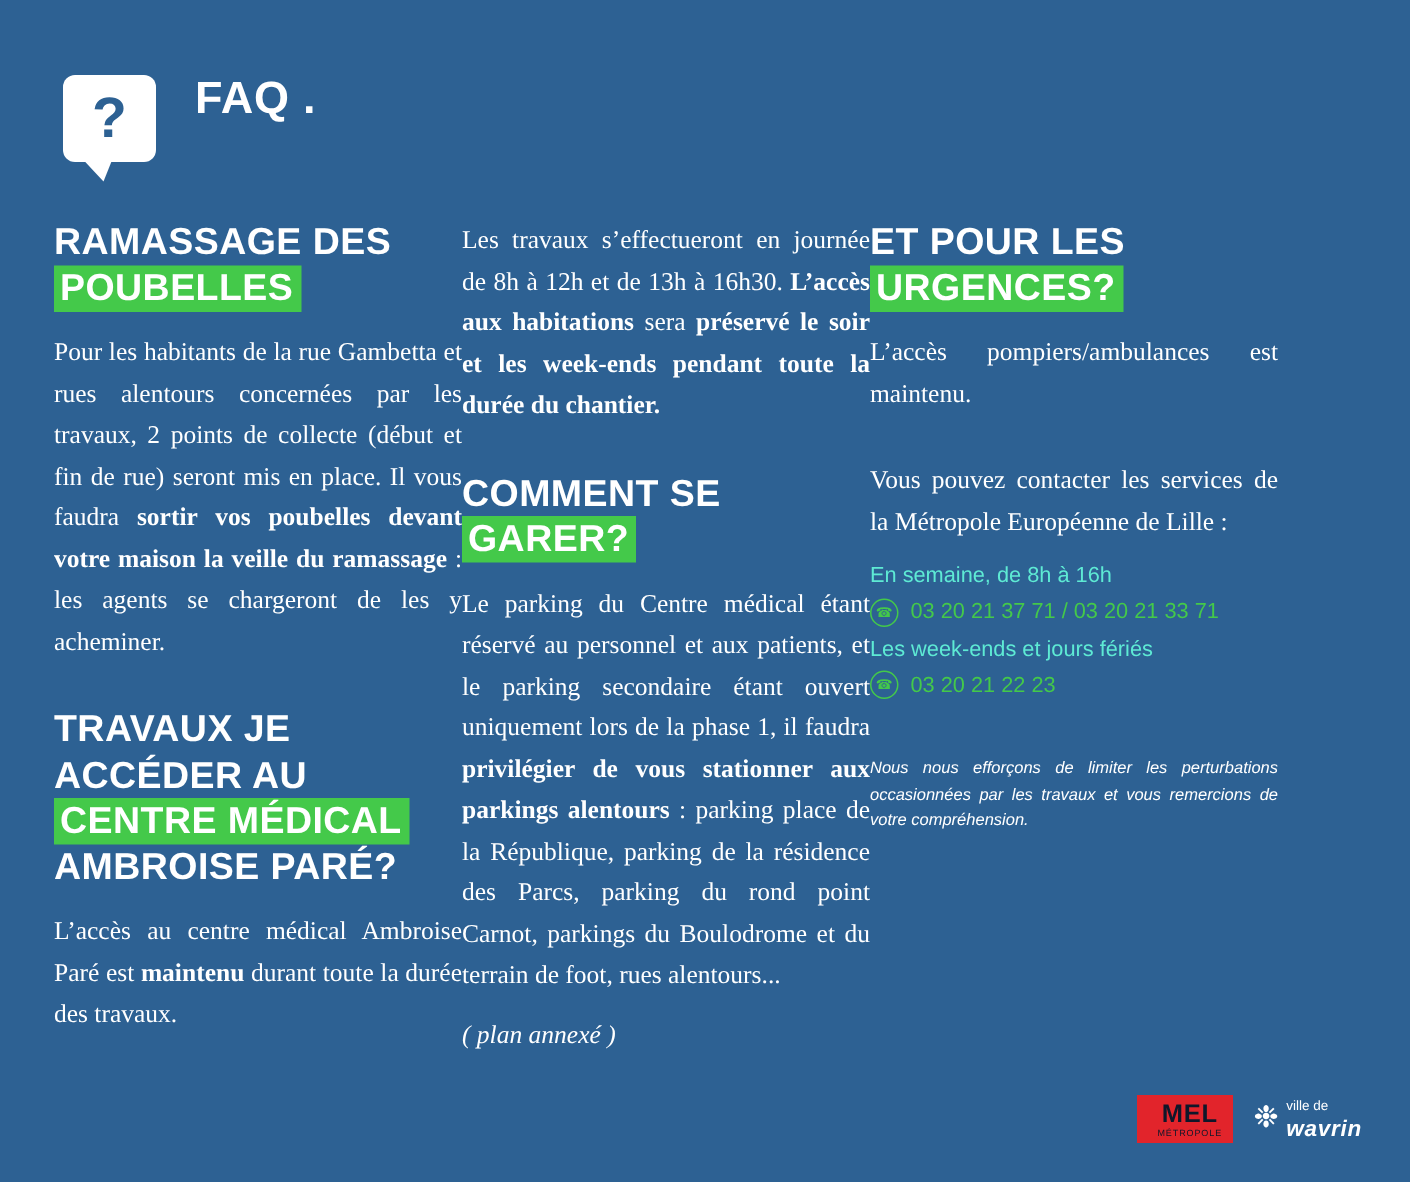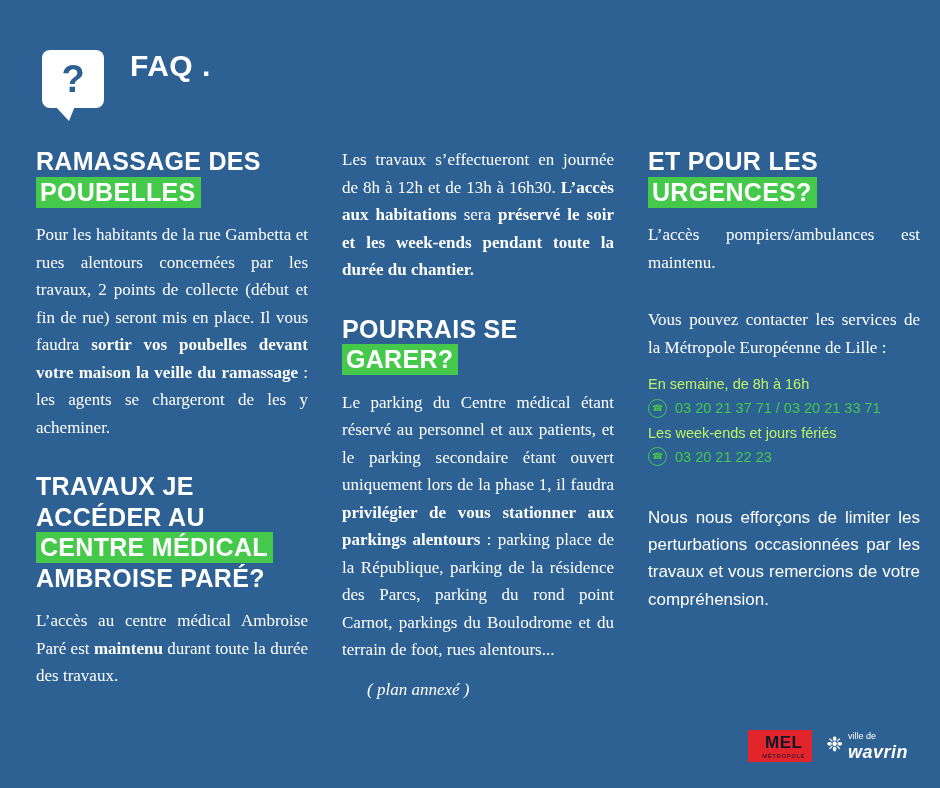--- a/index.html
+++ b/index.html
@@ -73,21 +73,20 @@
     font-weight: bold;
     letter-spacing: 0.5px;
     line-height: 1.05;
     margin-top: 2px;
   }
 
   
   .columns {
     display: flex;
     padding: 38px 36px 0 36px;
-    gap: 34px;
     box-sizing: border-box;
   }
   .col {
     width: 272px;
     flex: 0 0 272px;
   }
 
   h2.q {
     font-size: 25px;
     font-weight: bold;
@@ -111,21 +110,21 @@
     text-align: justify;
     font-family: Liberation Serif, serif;
   }
   p.body:last-child { margin-bottom: 0; }
   .b { font-weight: bold; }
 
   
   .contact-line {
     font-size: 14.5px;
     line-height: 1.55;
-    color: #bef264;
+    color: #5eead4;
     margin: 0;
   }
   .phone-row {
     display: flex;
     align-items: center;
     gap: 8px;
     margin: 3px 0 4px 0;
     color: #44c94a;
     font-size: 14.5px;
   }
@@ -137,21 +136,22 @@
     display: inline-flex;
     align-items: center;
     justify-content: center;
     flex: 0 0 auto;
     font-size: 9px;
     line-height: 1;
     color: #44c94a;
   }
 
   .note {
-    font-size: 17px;
+    font-style: italic;
+    font-size: 11px;
     line-height: 1.6;
     text-align: justify;
     margin: 38px 0 0 0;
   }
 
   
   .logos {
     position: absolute;
     right: 32px;
     bottom: 26px;
@@ -173,21 +173,21 @@
     line-height: 1.05;
     display: flex;
     align-items: center;
     gap: 5px;
   }
   .logo-wavrin .mark {
     font-size: 20px;
     line-height: 1;
   }
   .logo-wavrin .w1 { font-size: 9px; }
-  .logo-wavrin .w2 { font-size: 18px; font-weight: bold; font-style: italic; letter-spacing: 0.5px; }
+  .logo-wavrin .w2 { font-size: 15px; font-weight: bold; font-style: italic; letter-spacing: 0.5px; }
 </style>
 </head>
 <body>
 
 <div class="page">
 
   <div class="header">
     <div class="bubble">
       <div class="qmark">?</div>
     </div>
@@ -205,23 +205,23 @@
         <div class="block">
           <h2 class="q"><span>TRAVAUX JE ACCÉDER AU </span><span class="hl">CENTRE MÉDICAL</span><span> AMBROISE PARÉ?</span></h2>
           <p class="body"><span>L’accès au centre médical Ambroise Paré est </span><span class="b">maintenu</span><span> durant toute la durée des travaux.</span></p>
         </div>
       </div>
       <div class="col">
         <div class="block">
           <p class="body"><span>Les travaux s’effectueront en journée de 8h à 12h et de 13h à 16h30. </span><span class="b">L’accès aux habitations</span><span> sera </span><span class="b">préservé le soir et les week-ends pendant toute la durée du chantier.</span></p>
         </div>
         <div class="block">
-          <h2 class="q"><span>POURRAIS SE </span><span class="hl">GARER?</span></h2>
+          <h2 class="q"><span>COMMENT SE </span><span class="hl">GARER?</span></h2>
           <p class="body"><span>Le parking du Centre médical étant réservé au personnel et aux patients, et le parking secondaire étant ouvert uniquement lors de la phase 1, il faudra </span><span class="b">privilégier de vous stationner aux parkings alentours</span><span> : parking place de la République, parking de la résidence des Parcs, parking du rond point Carnot, parkings du Boulodrome et du terrain de foot, rues alentours...</span></p>
-          <p class="body" style="font-style: italic; margin-left: 25px;"><span>( plan annexé )</span></p>
+          <p class="body" style="font-style: italic;"><span>( plan annexé )</span></p>
         </div>
       </div>
       <div class="col">
         <div class="block">
           <h2 class="q"><span>ET POUR LES </span><span class="hl">URGENCES?</span></h2>
           <p class="body"><span>L’accès pompiers/ambulances est maintenu.</span></p>
         </div>
         <div class="block">
           <p class="body"><span>Vous pouvez contacter les services de la Métropole Européenne de Lille :</span></p>
           <p class="contact-line">En semaine, de 8h à 16h</p>

